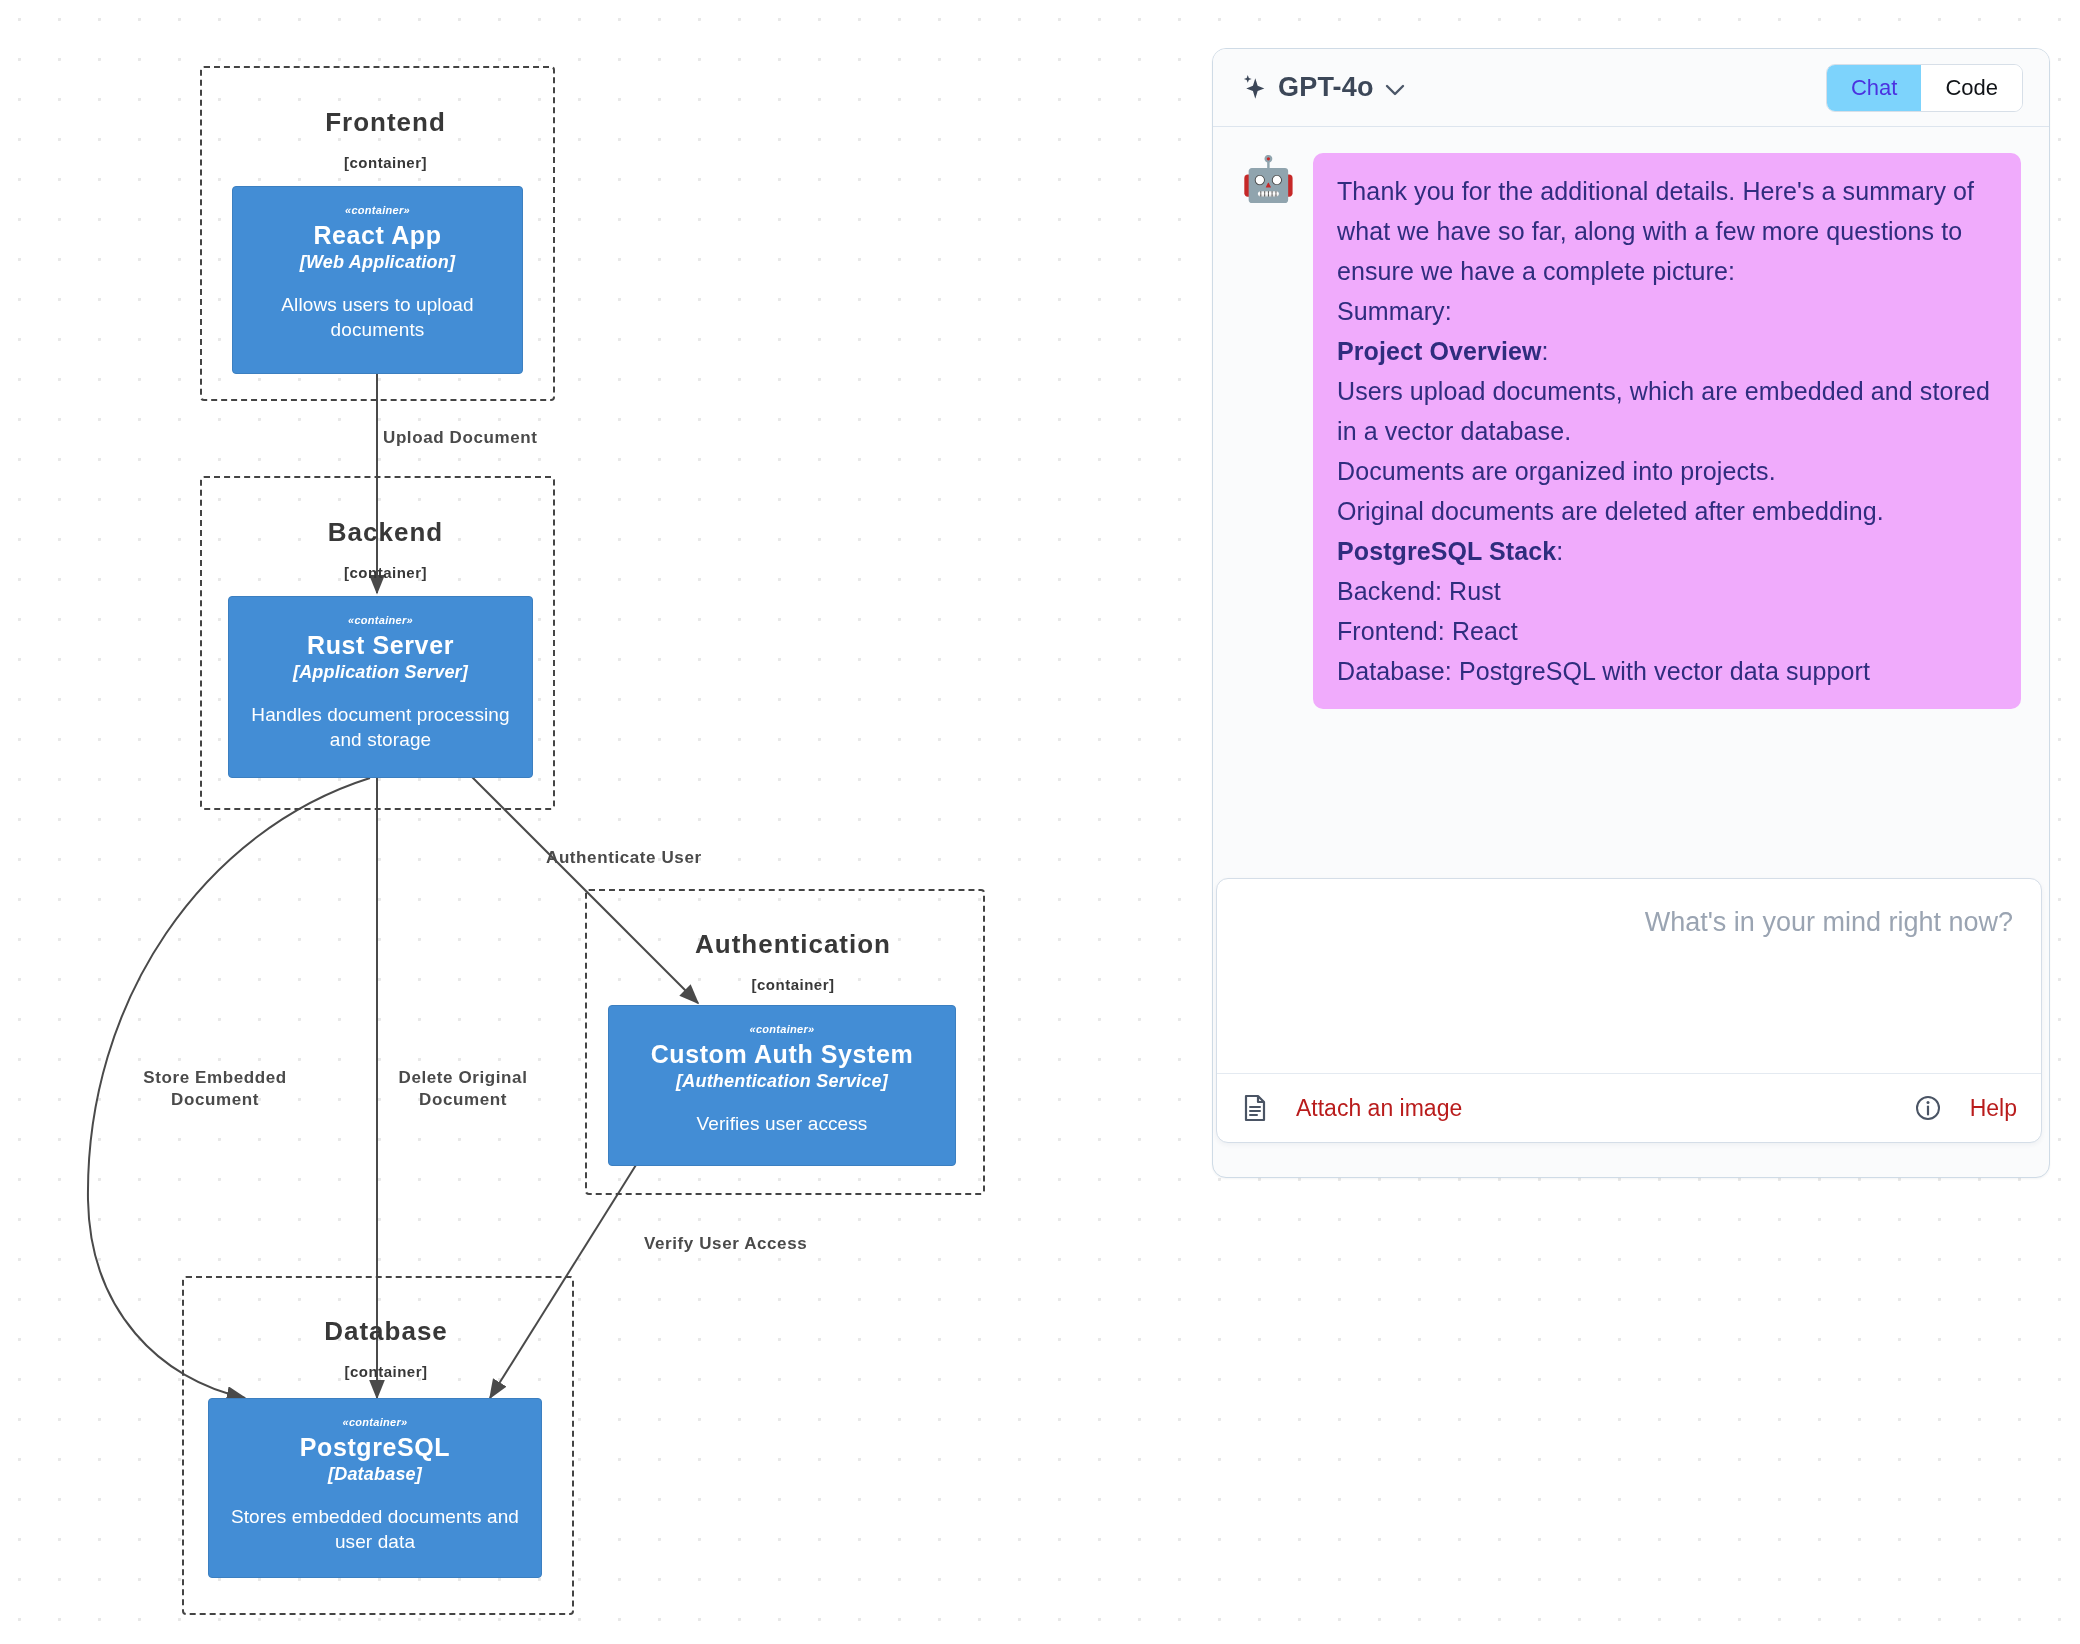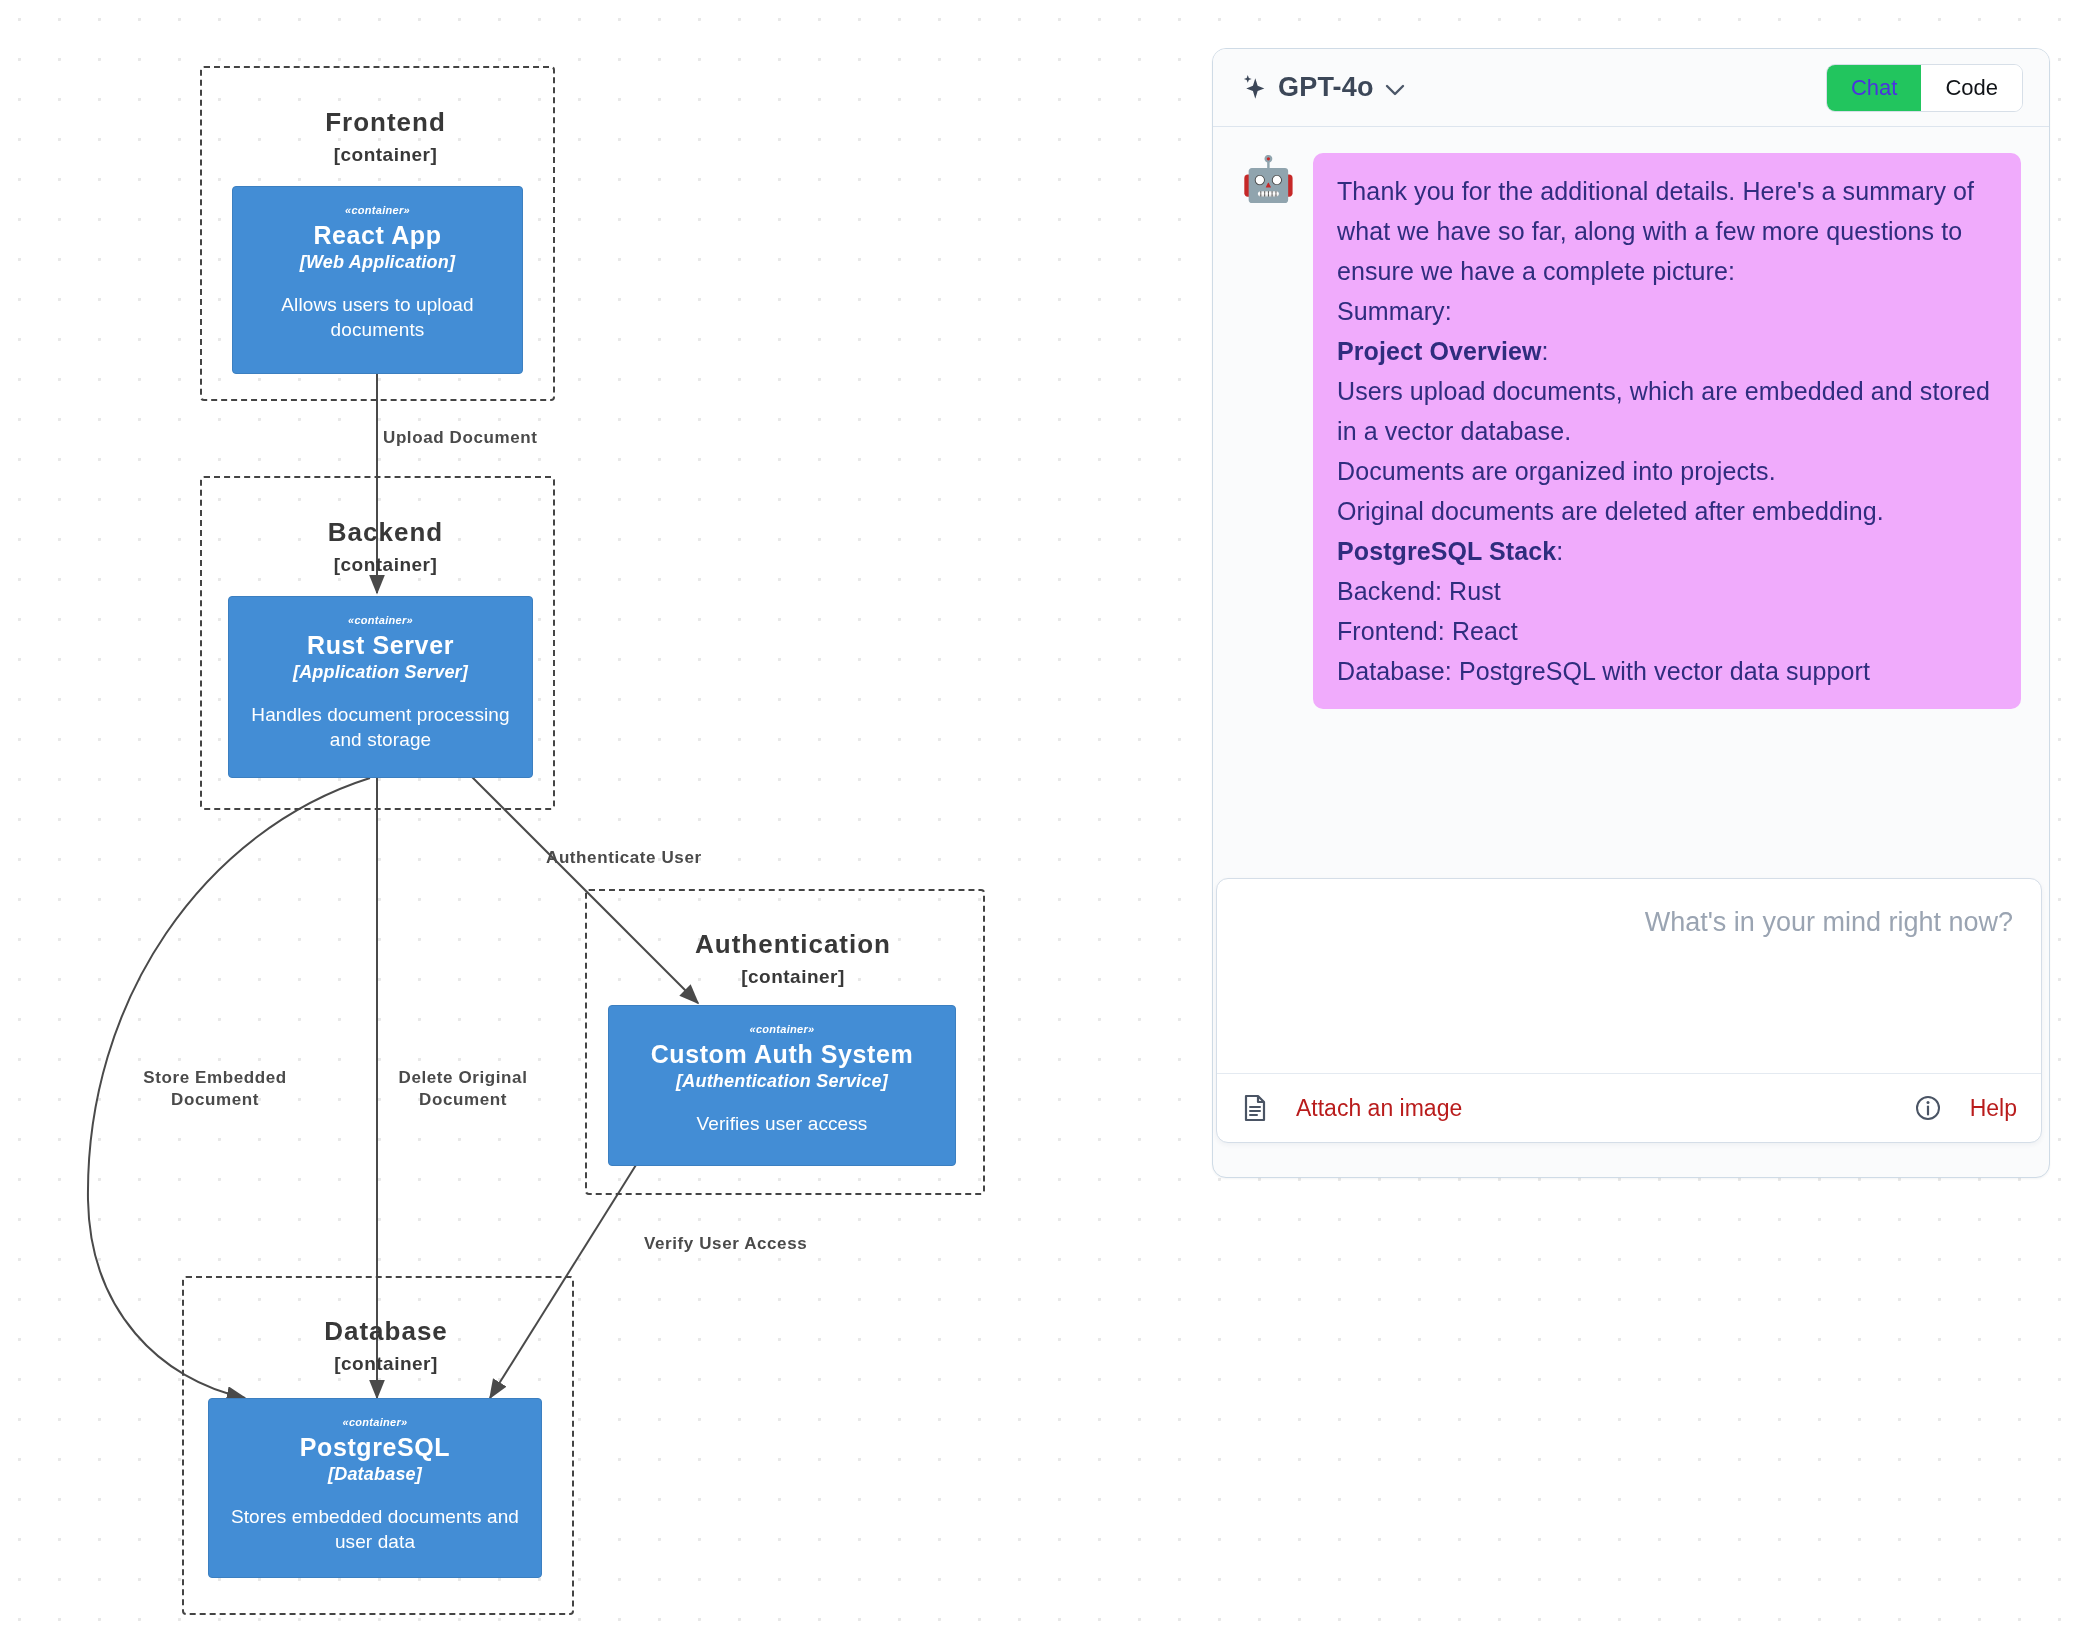--- a/index.html
+++ b/index.html
@@ -48,21 +48,21 @@
   .boundary-title {
     position: absolute;
     left: 16px;
     right: 0;
     text-align: center;
     color: #383838;
     font-weight: bold;
     letter-spacing: 1px;
   }
   .boundary-name { font-size: 26px; line-height: 30px; }
-  .boundary-type { font-size: 19px; line-height: 24px; margin-top: 4px; letter-spacing: .5px;}
+  .boundary-type { font-size: 15px; line-height: 24px; margin-top: 12px; letter-spacing: .5px;}
 
   .node {
     position: absolute;
     background: #438DD5;
     border: 1px solid #3C7FC0;
     border-radius: 4px;
     box-sizing: border-box;
     color: #ffffff;
     text-align: center;
     padding: 12px 10px 14px;
@@ -163,21 +163,21 @@
     padding: 0 24px;
     display: flex;
     align-items: center;
     background: #ffffff;
     color: #111418;
     border: none;
     cursor: pointer;
     font-family: "Liberation Sans", sans-serif;
   }
   .toggle-btn.active {
-    background: #22c55e;
+    background: #7dd3fc;
     color: #4b32e0;
   }
 
   #chat-body {
     flex: 1 1 auto;
     padding: 26px 28px 0 28px;
     overflow: hidden;
     position: relative;
   }
   .msg-row {

